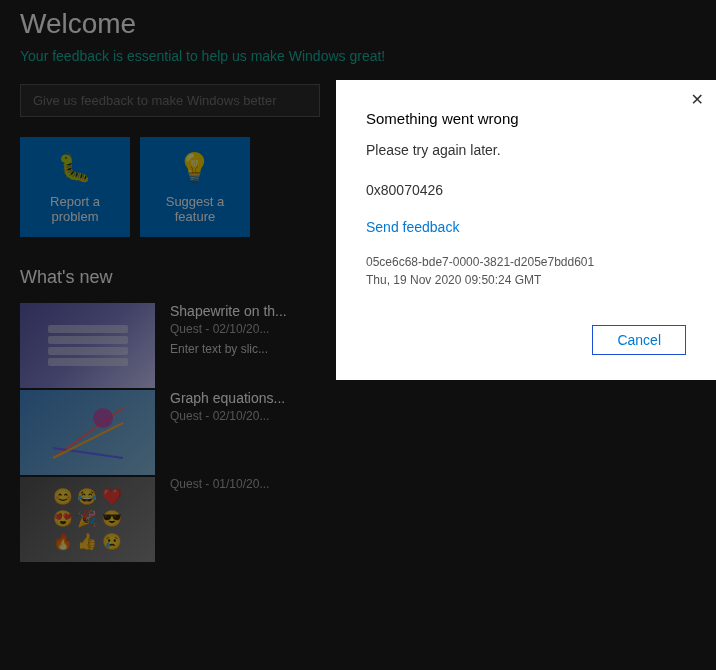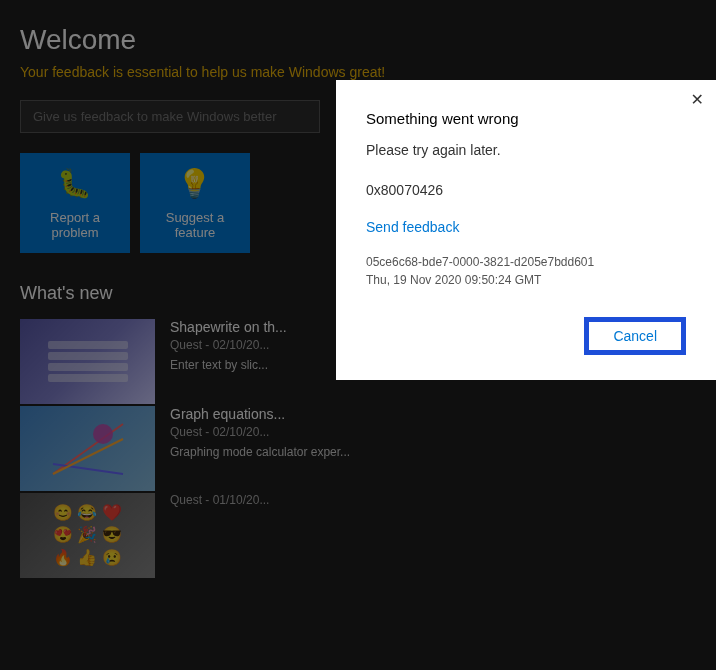--- a/index.html
+++ b/index.html
@@ -7,35 +7,35 @@
       width: 716px;
       height: 670px;
       background-color: #1e1e1e;
       font-family: 'Segoe UI', Arial, sans-serif;
       color: #ffffff;
       overflow: hidden;
       position: relative;
     }
 
     .main-content {
-      padding: 24px 20px 20px 20px;
+      padding: 8px 20px 20px 20px;
       width: 100%;
       height: 100%;
     }
 
     .page-title {
       font-size: 28px;
       font-weight: 300;
       color: #ffffff;
       margin-bottom: 8px;
     }
 
     .page-subtitle {
       font-size: 14px;
-      color: #eab308;
+      color: #14b8a6;
       margin-bottom: 20px;
     }
 
     .search-bar {
       background-color: #2d2d2d;
       border: 1px solid #555;
       color: #fdba74;
       padding: 8px 12px;
       width: 300px;
       font-size: 13px;
@@ -222,21 +222,21 @@
 
     .modal-footer {
       display: flex;
       justify-content: flex-end;
       margin-top: auto;
     }
 
     .cancel-btn {
       padding: 6px 24px;
       background: #ffffff;
-      border: 5px solid #1d4ed8;
+      border: 1px solid #1d4ed8;
       color: #0078d4;
       font-size: 14px;
       cursor: pointer;
     }
 
     
     .keyboard-lines {
       display: flex;
       flex-direction: column;
       gap: 3px;
@@ -306,21 +306,20 @@
             <line x1="5" y1="55" x2="75" y2="5" stroke="#ff6666" stroke-width="2"></line>
             <line x1="5" y1="45" x2="75" y2="55" stroke="#6666ff" stroke-width="2"></line>
             <line x1="5" y1="55" x2="75" y2="20" stroke="#ffaa33" stroke-width="2"></line>
             <circle cx="55" cy="15" r="10" fill="#cc44aa" opacity="0.8"></circle>
           </svg>
         </div>
       </div>
       <div class="news-info">
         <div class="news-title">Graph equations...</div>
         <div class="news-meta">Quest  -  02/10/20...</div>
-        <div class="news-desc">Graphing mode calculator exper...</div>
       </div>
     </div>
 
     <div class="news-item">
       <div class="news-thumb thumb-3">
         <div class="thumb-inner">
           <div class="emoji-grid">
             😊 😂 ❤️<br>😍 🎉 😎<br>🔥 👍 😢
           </div>
         </div>

